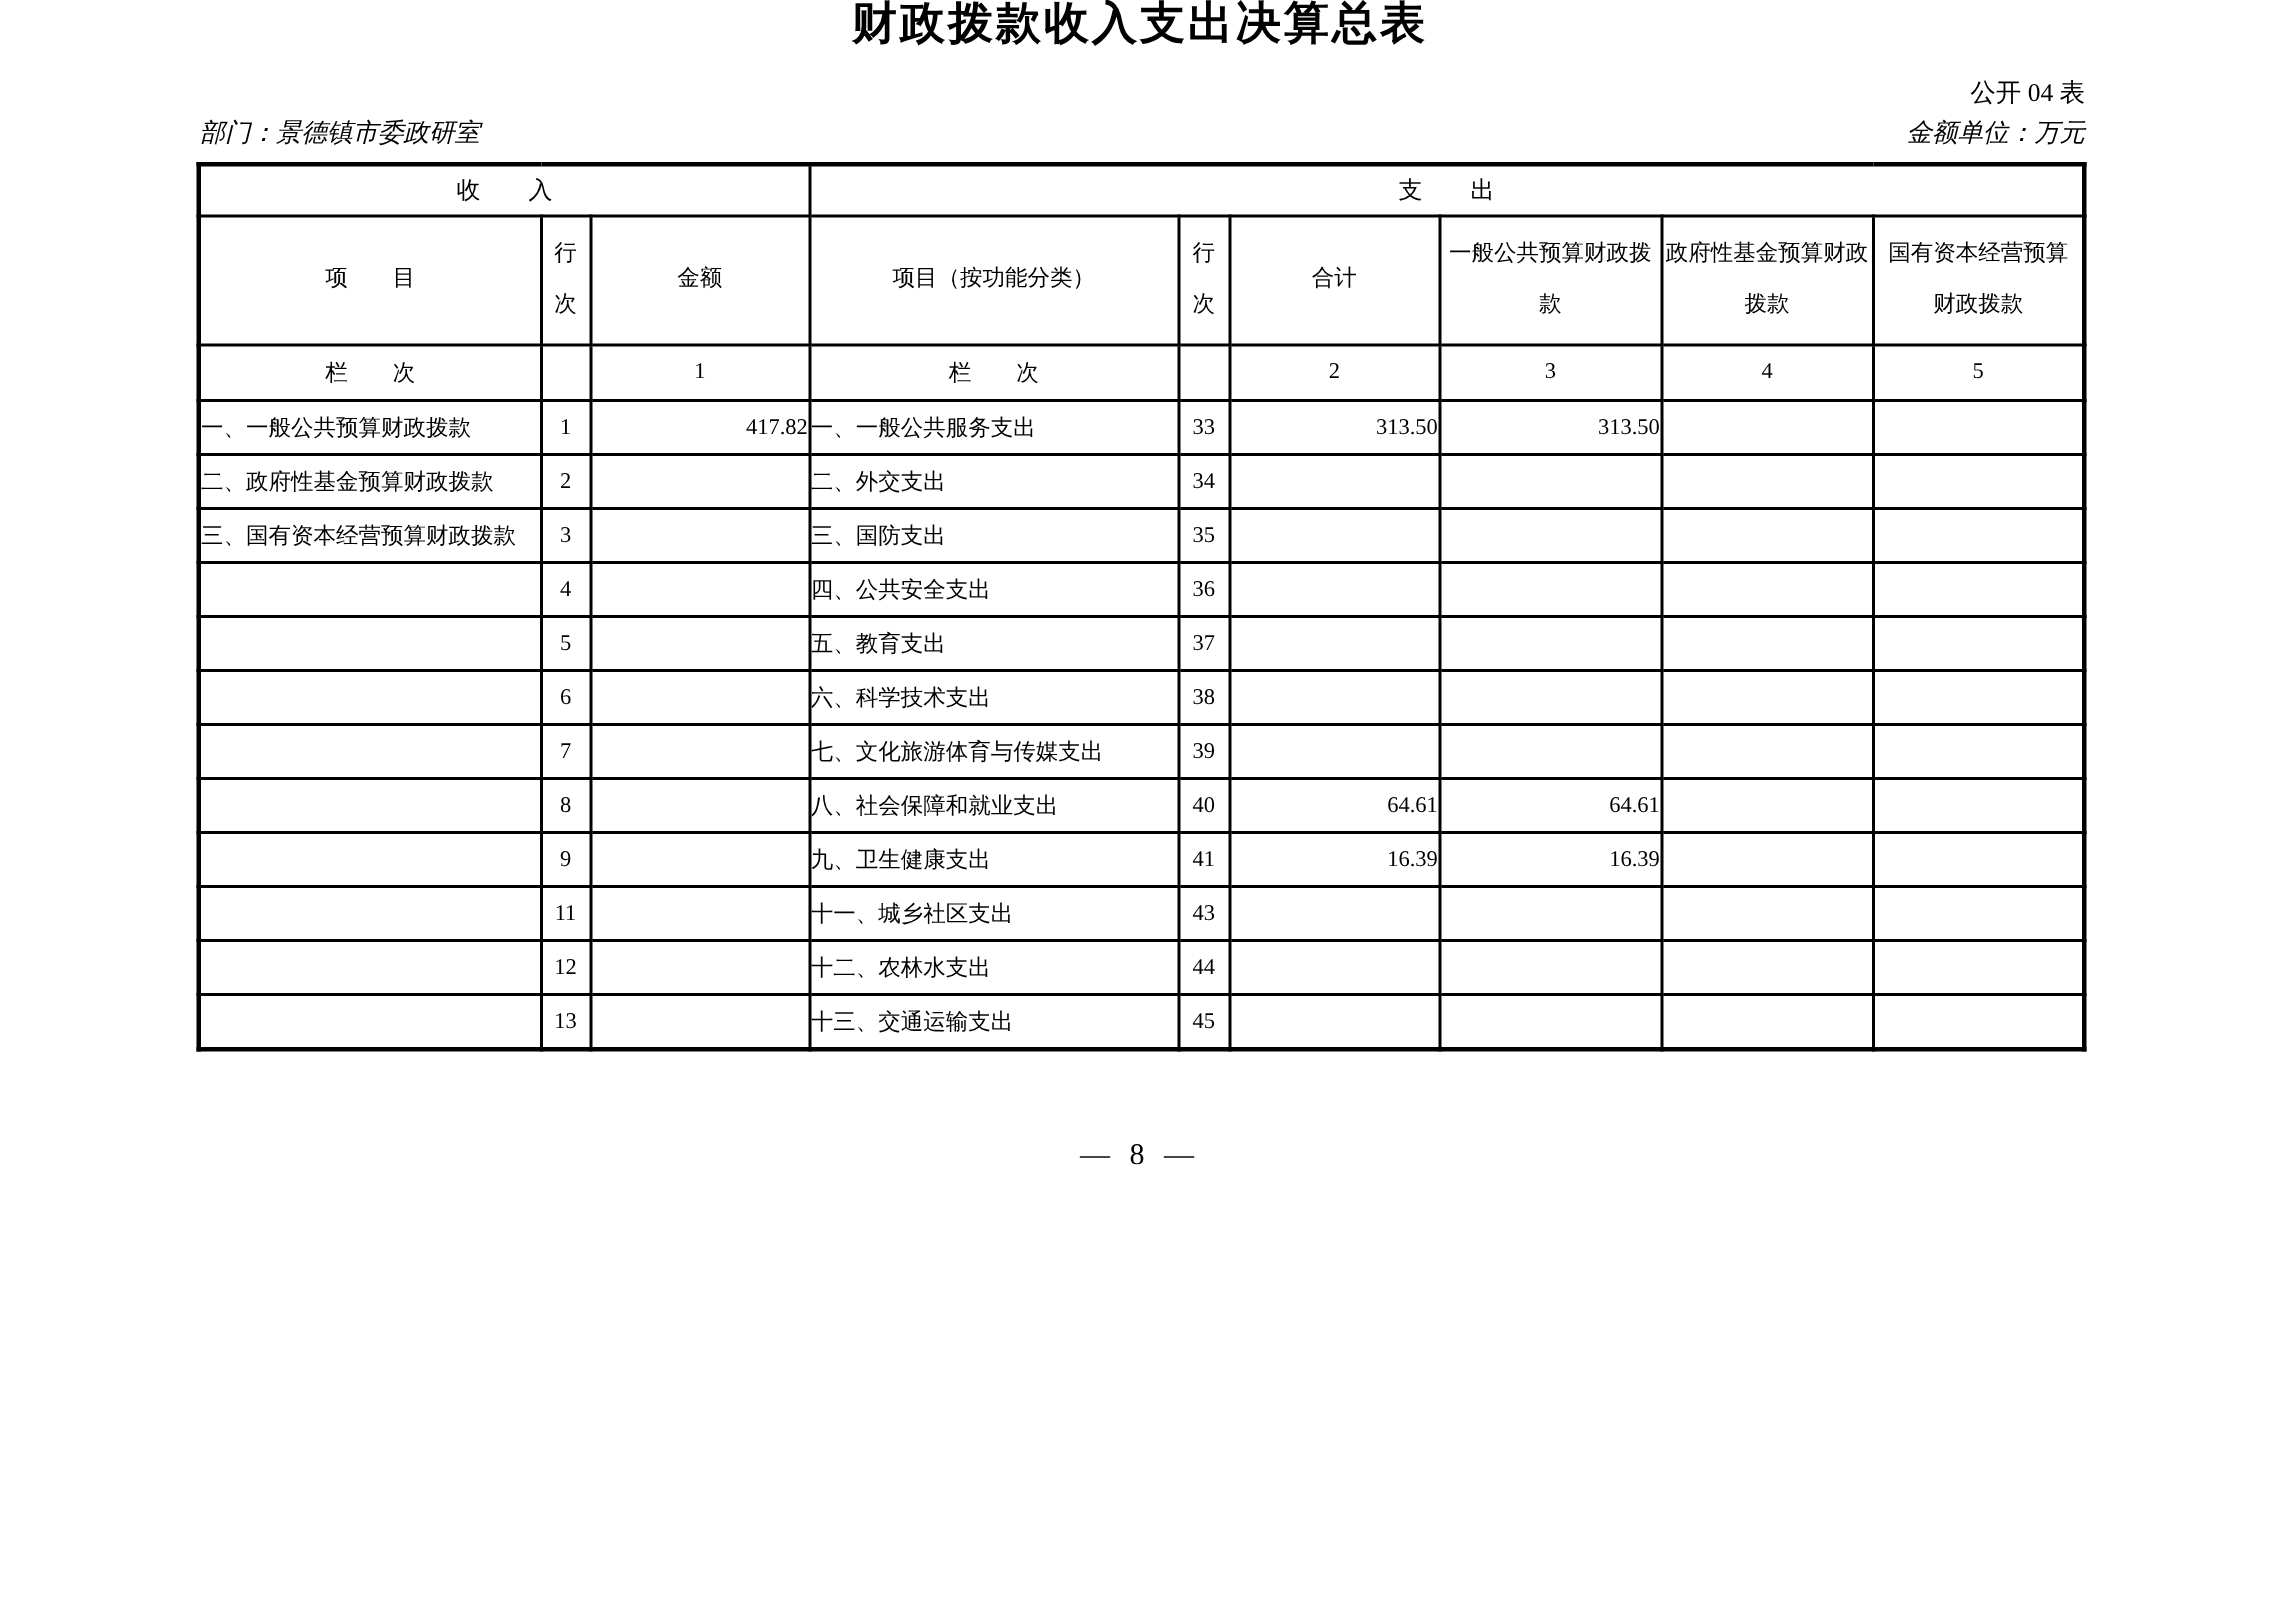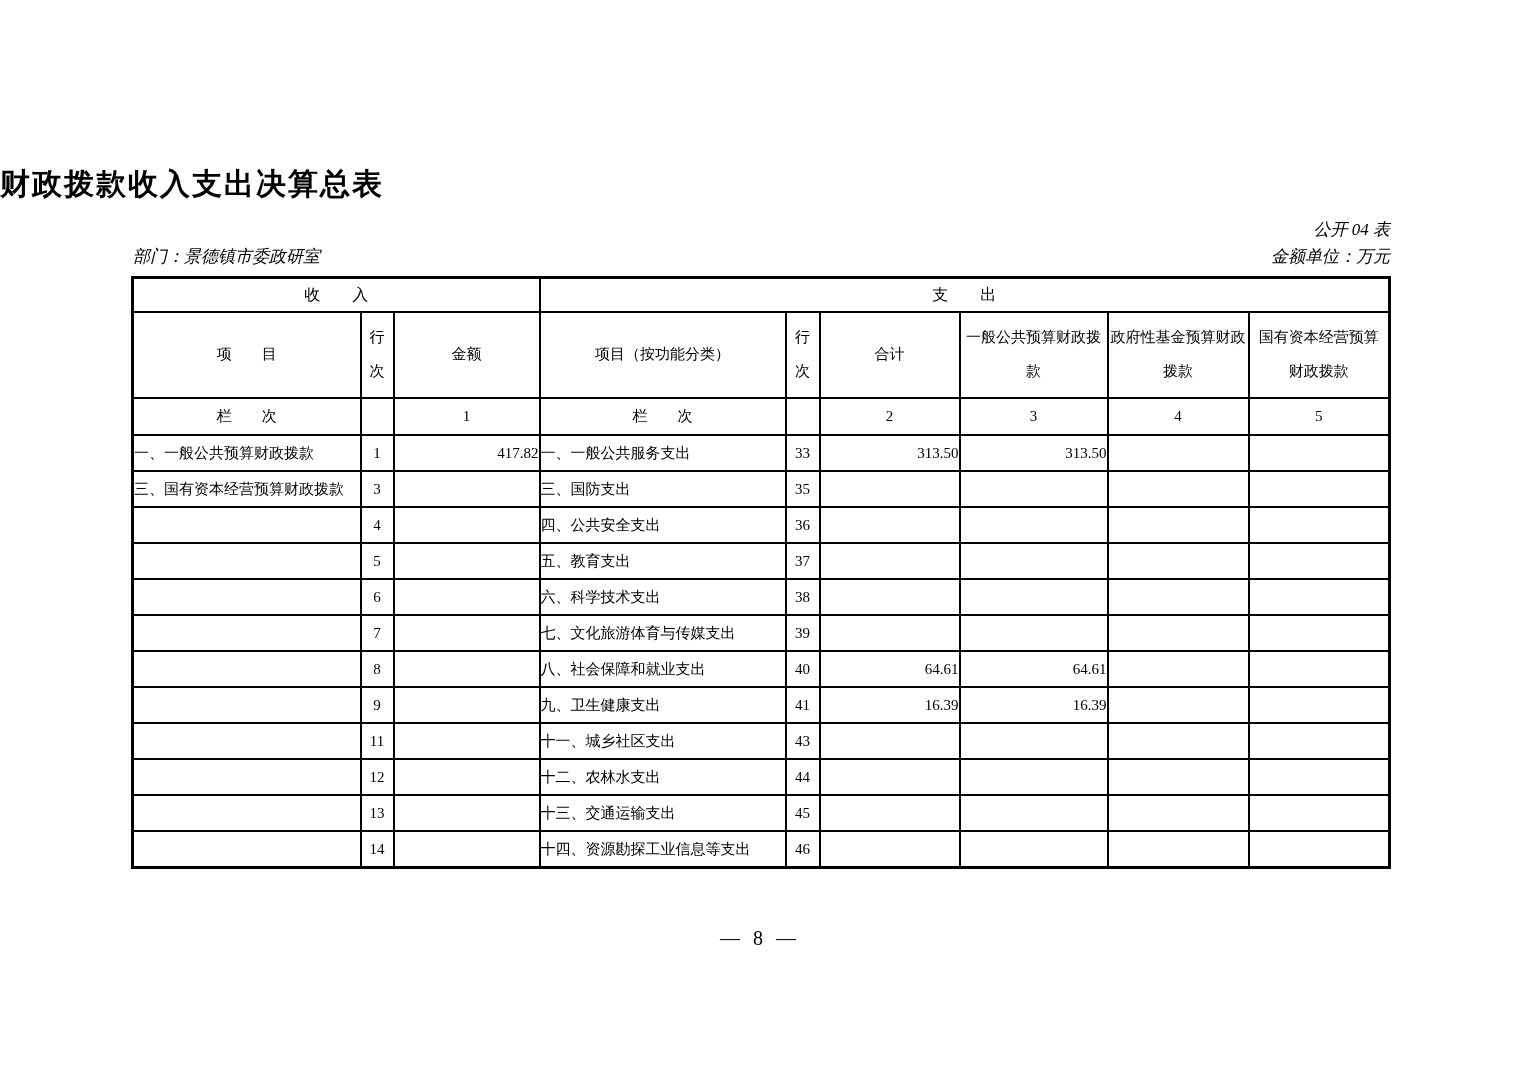--- a/index.html
+++ b/index.html
@@ -9,33 +9,32 @@
     color: #000000;
   }
   body {
     width: 1520px;
     height: 1074px;
     position: relative;
     font-family: "Liberation Serif", "DejaVu Serif", serif;
     overflow: hidden;
   }
   .page-title {
-    padding-top: 168px;
+    text-align: center;
     font-family: "Liberation Sans", "DejaVu Sans", sans-serif;
     font-weight: bold;
     font-size: 30px;
     letter-spacing: 2px;
     line-height: 32px;
   }
   .form-code {
     margin: 20px 130px 0 0;
     text-align: right;
     font-size: 17px;
     line-height: 20px;
-    font-style: italic;
   }
   .meta-row {
     display: flex;
     margin: 6px 130px 8px 133px;
     font-size: 17px;
     line-height: 22px;
     font-style: italic;
   }
   .meta-row .m-left   { flex: 1; text-align: left; }
   .meta-row .m-center { flex: 1; text-align: center; }
@@ -156,20 +155,31 @@
         <td class="col-income_row_no">1</td>
         <td class="col-income_amount">417.82</td>
         <td class="col-expense_item">一、一般公共服务支出</td>
         <td class="col-expense_row_no">33</td>
         <td class="col-total">313.50</td>
         <td class="col-general_budget">313.50</td>
         <td class="col-gov_fund"></td>
         <td class="col-state_capital"></td>
       </tr>
       <tr>
+        <td class="col-income_item">二、政府性基金预算财政拨款</td>
+        <td class="col-income_row_no">2</td>
+        <td class="col-income_amount"></td>
+        <td class="col-expense_item">二、外交支出</td>
+        <td class="col-expense_row_no">34</td>
+        <td class="col-total"></td>
+        <td class="col-general_budget"></td>
+        <td class="col-gov_fund"></td>
+        <td class="col-state_capital"></td>
+      </tr>
+      <tr>
         <td class="col-income_item">三、国有资本经营预算财政拨款</td>
         <td class="col-income_row_no">3</td>
         <td class="col-income_amount"></td>
         <td class="col-expense_item">三、国防支出</td>
         <td class="col-expense_row_no">35</td>
         <td class="col-total"></td>
         <td class="col-general_budget"></td>
         <td class="col-gov_fund"></td>
         <td class="col-state_capital"></td>
       </tr>
@@ -265,27 +275,16 @@
         <td class="col-income_item"></td>
         <td class="col-income_row_no">13</td>
         <td class="col-income_amount"></td>
         <td class="col-expense_item">十三、交通运输支出</td>
         <td class="col-expense_row_no">45</td>
         <td class="col-total"></td>
         <td class="col-general_budget"></td>
         <td class="col-gov_fund"></td>
         <td class="col-state_capital"></td>
       </tr>
-      <tr>
-        <td class="col-income_item"></td>
-        <td class="col-income_row_no">14</td>
-        <td class="col-income_amount"></td>
-        <td class="col-expense_item">十四、资源勘探工业信息等支出</td>
-        <td class="col-expense_row_no">46</td>
-        <td class="col-total"></td>
-        <td class="col-general_budget"></td>
-        <td class="col-gov_fund"></td>
-        <td class="col-state_capital"></td>
-      </tr>
     </tbody>
 </table>
 
 <div class="page-number">— 8 —</div>
 
 </body></html>

